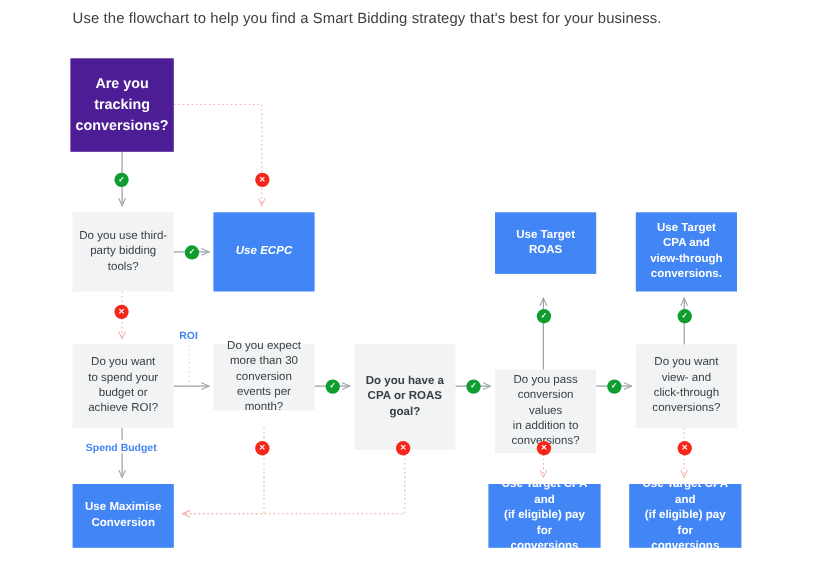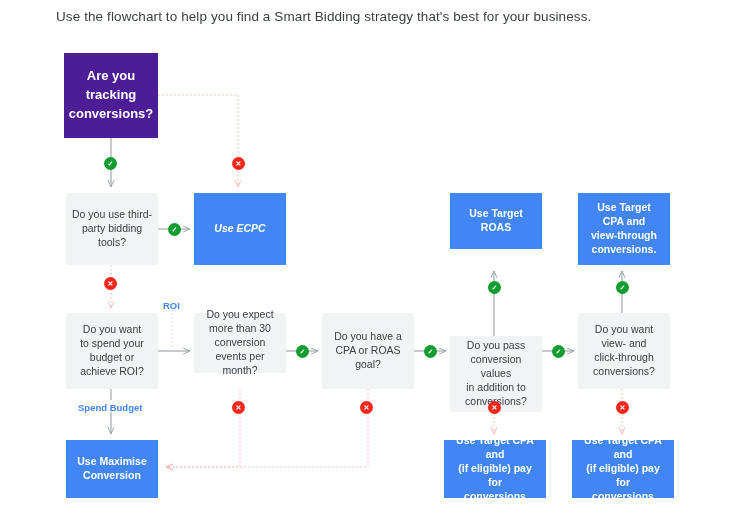--- a/index.html
+++ b/index.html
@@ -9,21 +9,21 @@
   }
   body {
     width: 741px;
     height: 530px;
     font-family: "Liberation Sans", sans-serif;
     overflow: hidden;
     position: relative;
   }
   #intro {
     position: absolute;
-    left: 56px;
+    left: 66px;
     top: 9px;
     font-size: 13.5px;
     color: #3c4043;
     letter-spacing: 0.1px;
     white-space: nowrap;
   }
   #canvas {
     position: absolute;
     left: 0; top: 0;
     width: 741px;
@@ -172,21 +172,21 @@
 budget or
 achieve ROI?</span>
       </div>
       <div class="node question" style="left: 194px; top: 313px; width: 92px; height: 60px;">
         <span class="node-text">Do you expect
 more than 30
 conversion
 events per
 month?</span>
       </div>
-      <div class="node question" style="left: 322px; top: 313px; width: 92px; height: 76px;">
+      <div class="node question" style="left: 322px; top: 313px; width: 92px; height: 96px; font-weight: bold;">
         <span class="node-text">Do you have a
 CPA or ROAS
 goal?</span>
       </div>
       <div class="node question" style="left: 450px; top: 316px; width: 92px; height: 76px; margin-top: 20px;">
         <span class="node-text">Do you pass
 conversion values
 in addition to
 conversions?</span>
       </div>

